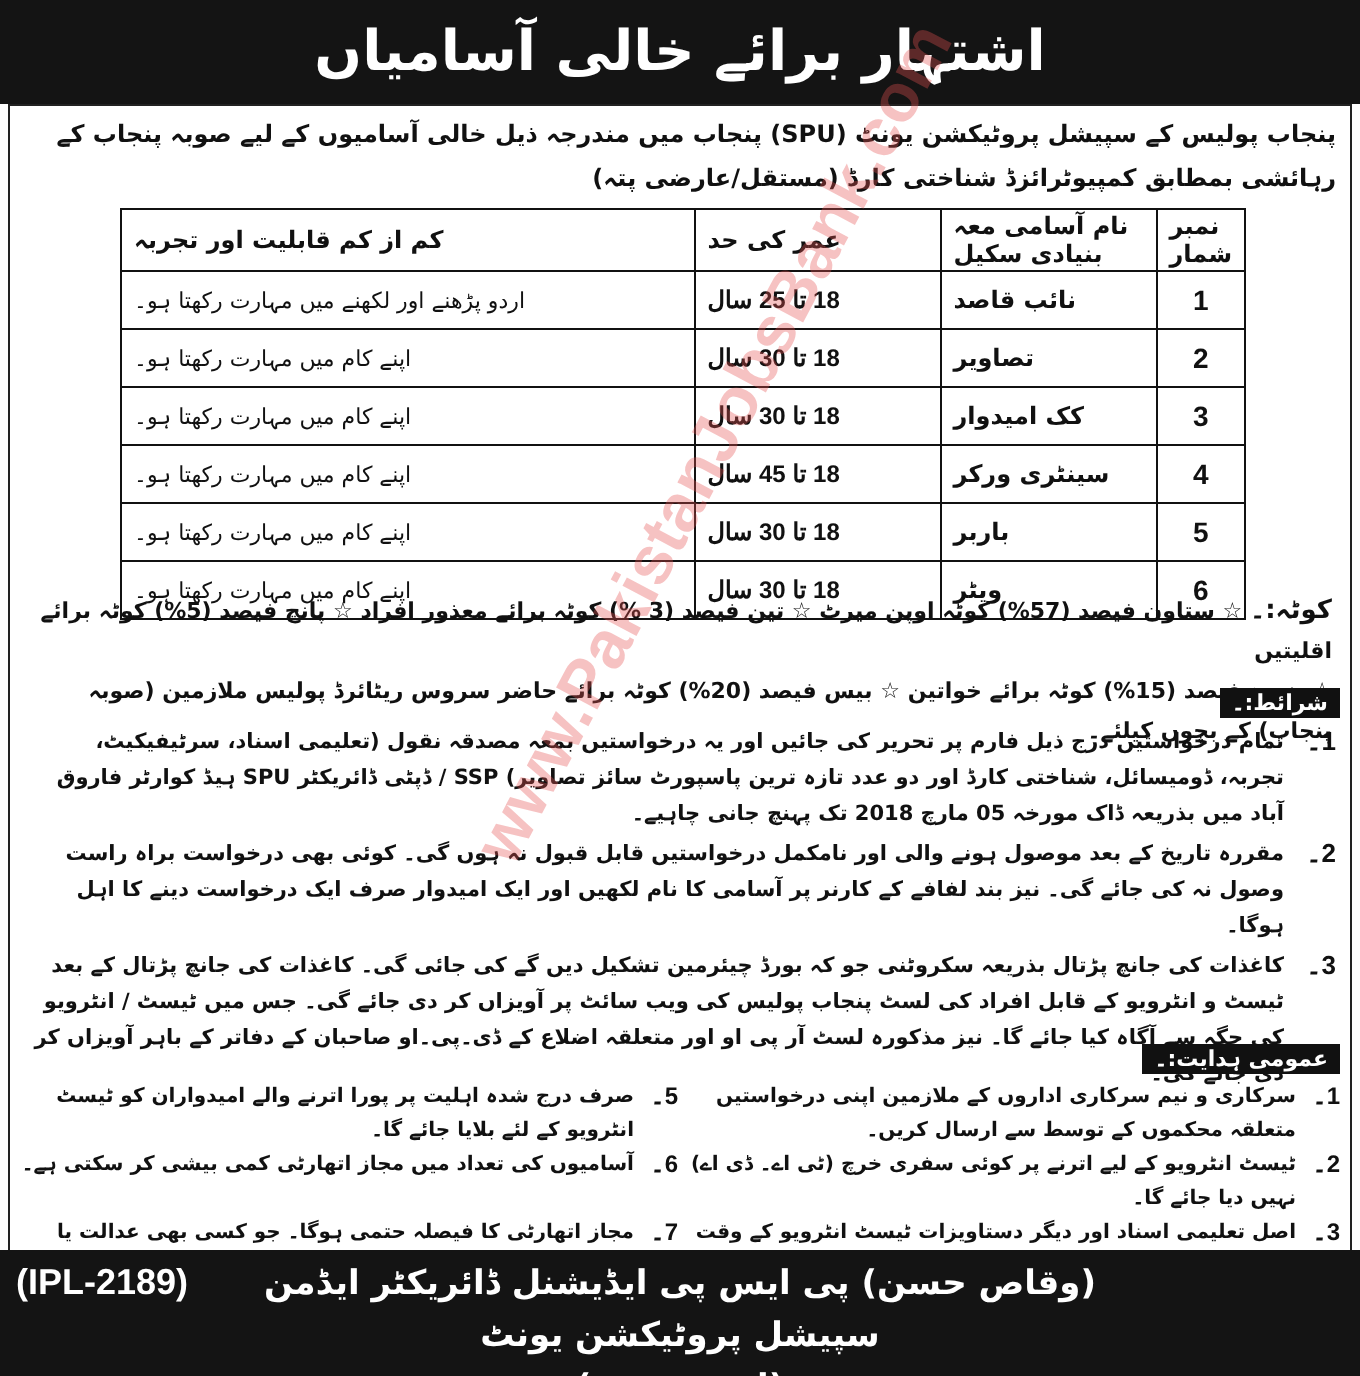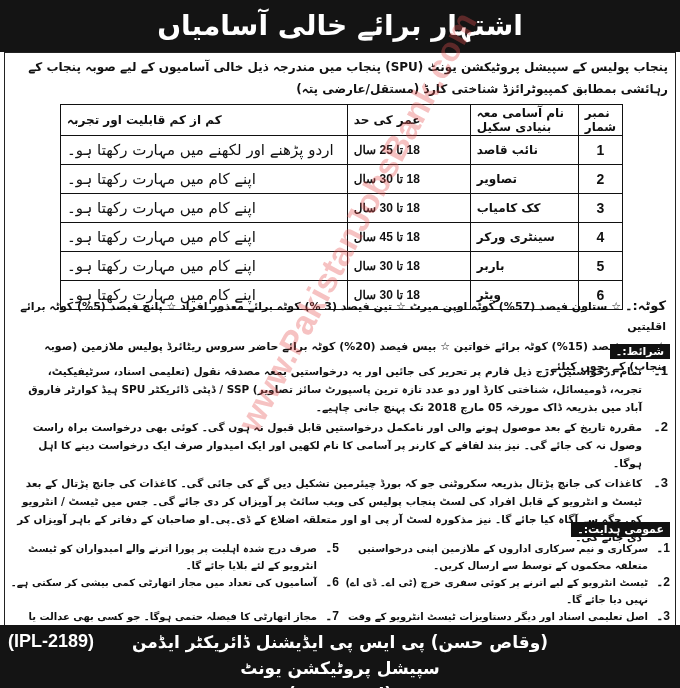--- a/index.html
+++ b/index.html
@@ -7,21 +7,21 @@
   .header { position:absolute; left:0; top:0; width:680px; height:52px; background:#141414; color:#fff; text-align:center; }
   .header .title { font-size:28px; font-weight:bold; line-height:52px; direction:rtl; }
   .frame { position:absolute; left:4px; top:52px; width:670px; height:572px; border:1px solid #222; background:#fff; }
   .intro { position:absolute; right:12px; top:56px; width:655px; direction:rtl; text-align:right; font-size:12px; line-height:22px; font-weight:bold; }
   .vac-table { position:absolute; left:60px; top:104px; width:563px; border-collapse:collapse; direction:rtl; font-size:12px; }
   .vac-table th, .vac-table td { border:1.5px solid #111; height:28px; padding:0 6px; text-align:left; font-weight:bold; }
   .vac-table th { height:30px; font-size:12px; }
   .vac-table td.num { text-align:center; width:28px; font-family:"Liberation Sans", sans-serif; font-size:14px; }
   .vac-table td.age { width:110px; font-family:"Liberation Sans", sans-serif; }
   .vac-table td.name { width:95px; }
-  .vac-table td.qual { font-weight:normal; font-size:15px;margin-left:32px; }
+  .vac-table td.qual { font-weight:normal; font-size:11px;margin-left:32px; }
   .quota { position:absolute; right:14px; top:296px; width:650px; direction:rtl; text-align:right; font-size:11px; line-height:20px; font-weight:bold; }
   .quota .lbl { font-size:13px; }
   .section-tag { display:inline-block; background:#111; color:#fff; font-size:11px; font-weight:bold; padding:1px 6px; direction:rtl; }
   .tag-conditions { position:absolute; right:10px; top:340px; }
   .conditions { position:absolute; right:12px; top:362px; width:656px; direction:rtl; text-align:right; font-size:10.5px; line-height:18px; font-weight:bold; }
   .cond-item { display:flex; flex-direction:row; margin-bottom:2px; }
   .cond-item .n { width:26px; flex:none; font-family:"Liberation Sans", sans-serif; font-size:13px; }
   .cond-item .t { flex:1; }
   .tag-instructions { position:absolute; right:10px; top:518px; }
   .instr { position:absolute; left:8px; top:540px; width:662px; direction:rtl; display:grid; grid-template-columns:1fr 1fr; font-size:10px; line-height:17px; font-weight:bold; }
@@ -62,21 +62,21 @@
       <td class="qual">اردو پڑھنے اور لکھنے میں مہارت رکھتا ہو۔</td>
     </tr>
     <tr>
       <td class="num">2</td>
       <td class="name">تصاویر</td>
       <td class="age">18 تا 30 سال</td>
       <td class="qual">اپنے کام میں مہارت رکھتا ہو۔</td>
     </tr>
     <tr>
       <td class="num">3</td>
-      <td class="name">کک کامیاب</td>
+      <td class="name">کک امیدوار</td>
       <td class="age">18 تا 30 سال</td>
       <td class="qual">اپنے کام میں مہارت رکھتا ہو۔</td>
     </tr>
     <tr>
       <td class="num">4</td>
       <td class="name">سینٹری ورکر</td>
       <td class="age">18 تا 45 سال</td>
       <td class="qual">اپنے کام میں مہارت رکھتا ہو۔</td>
     </tr>
     <tr>

